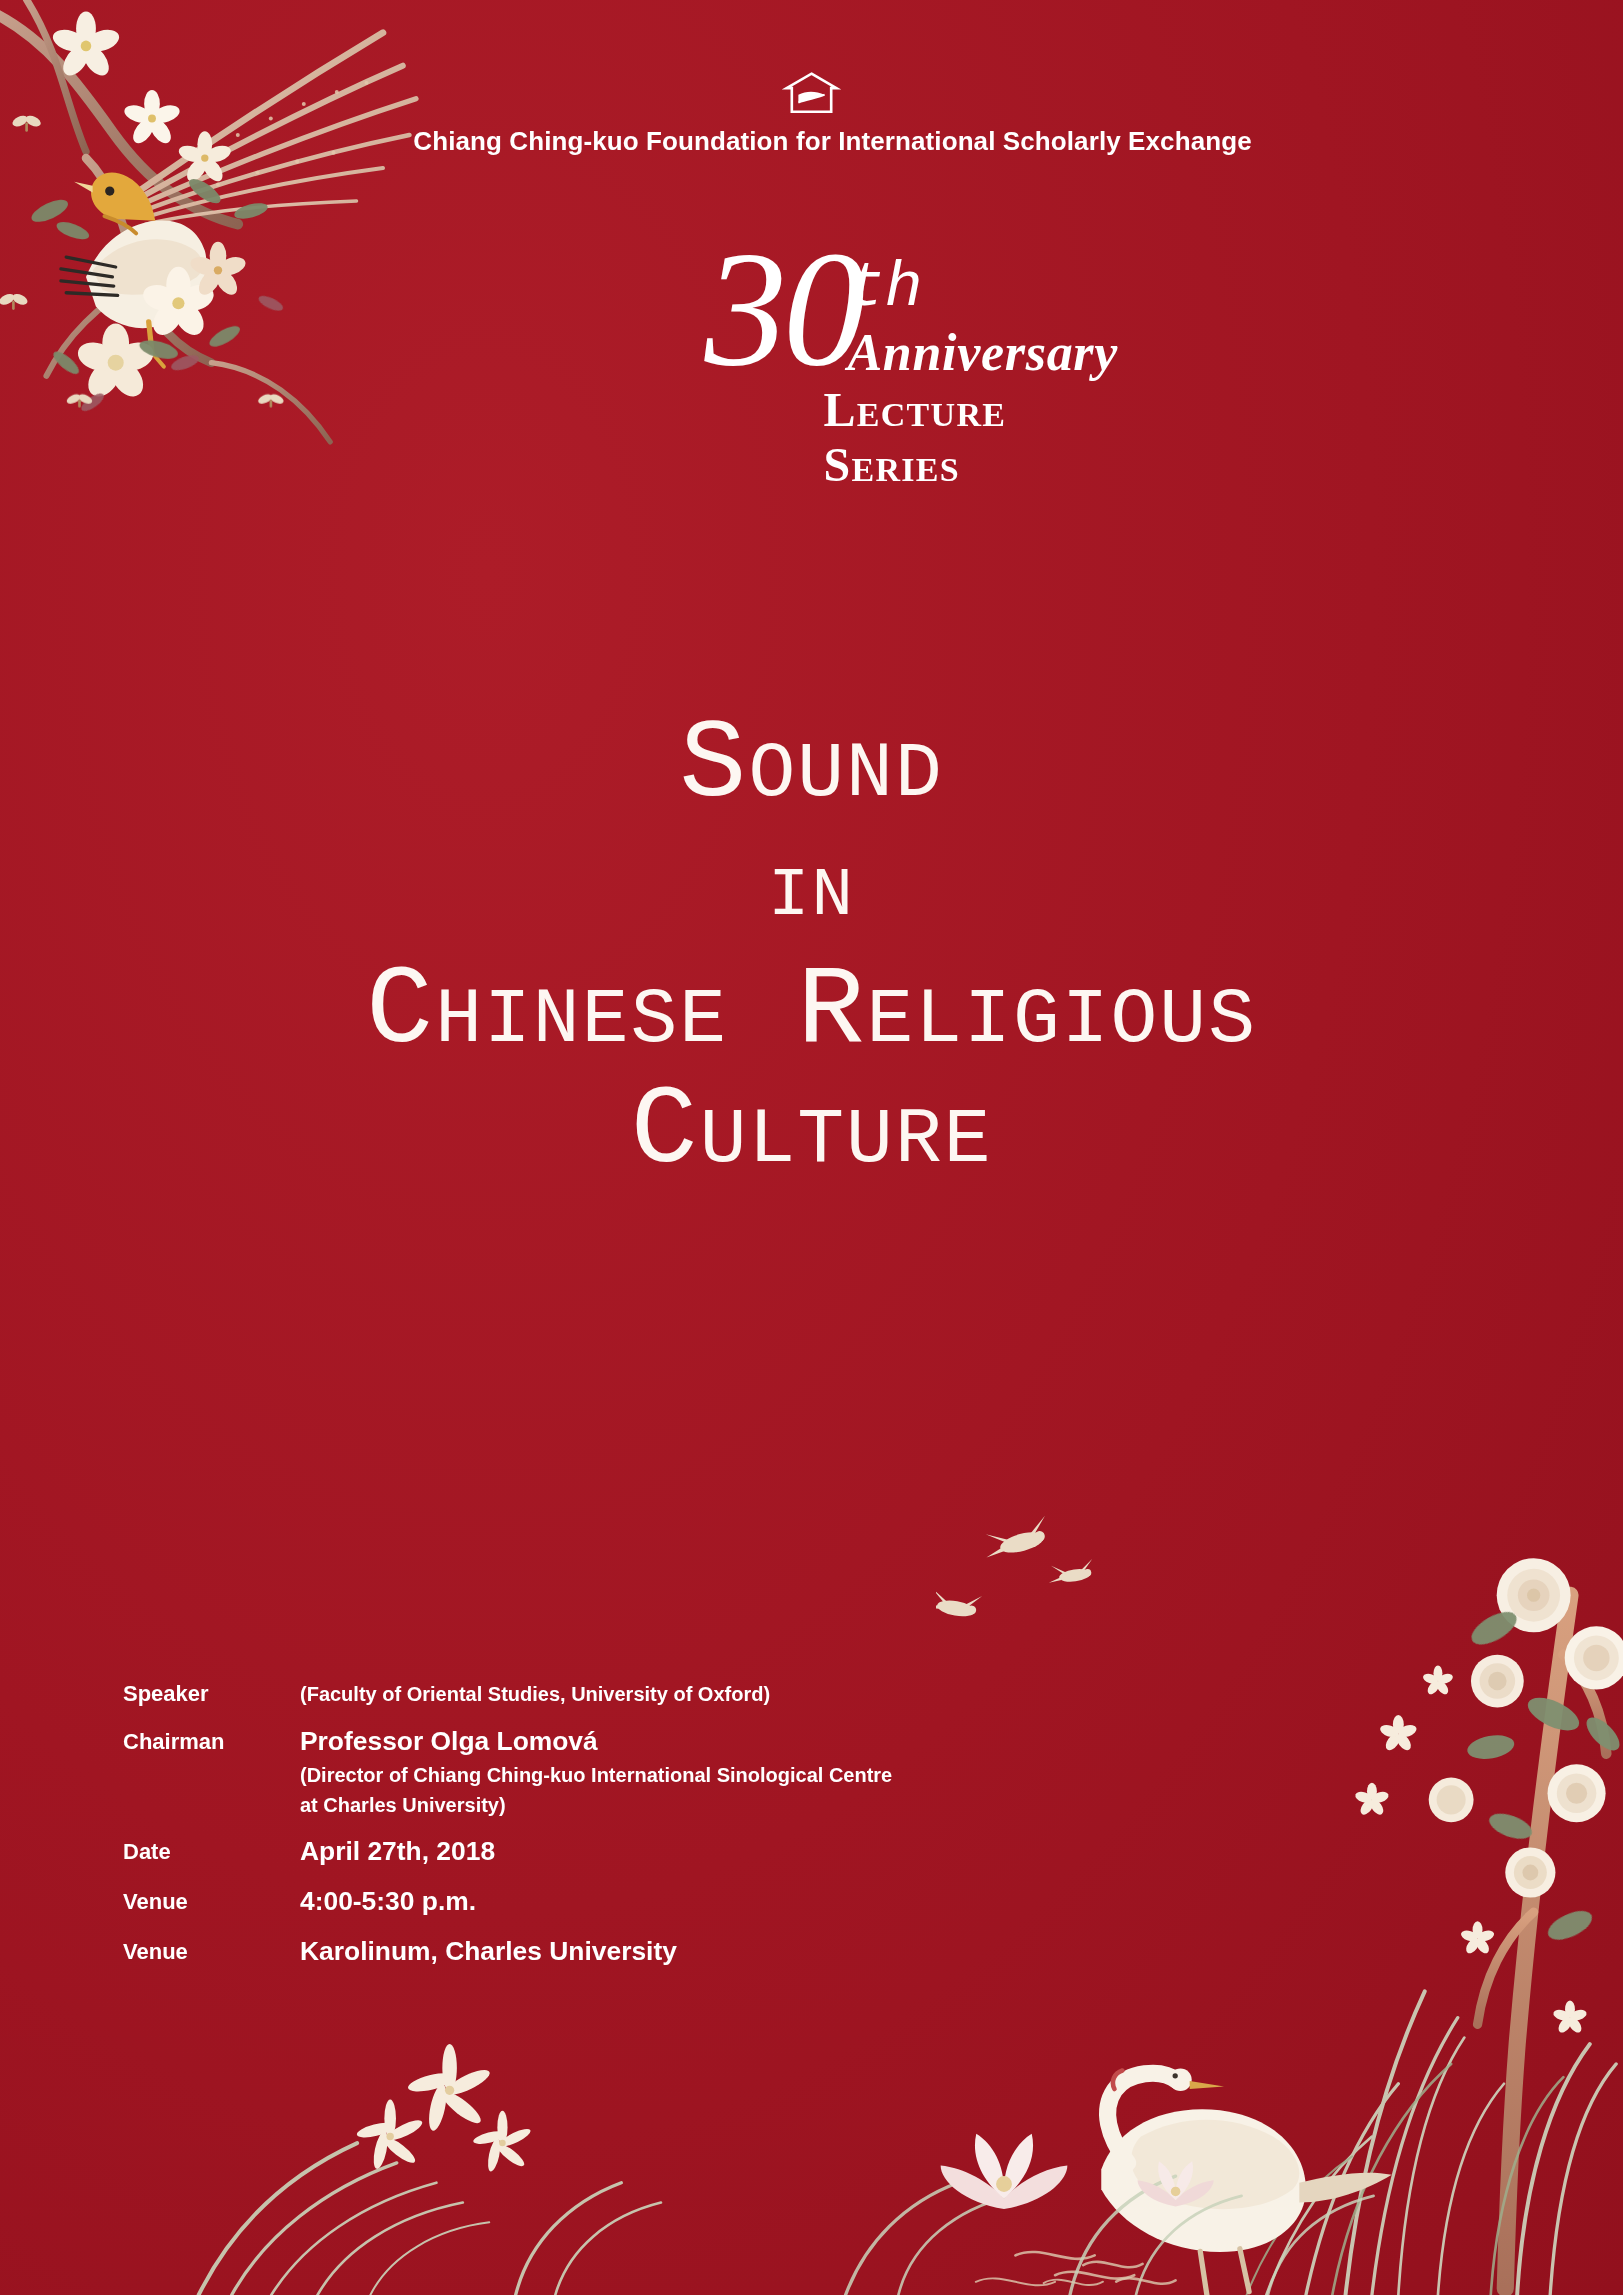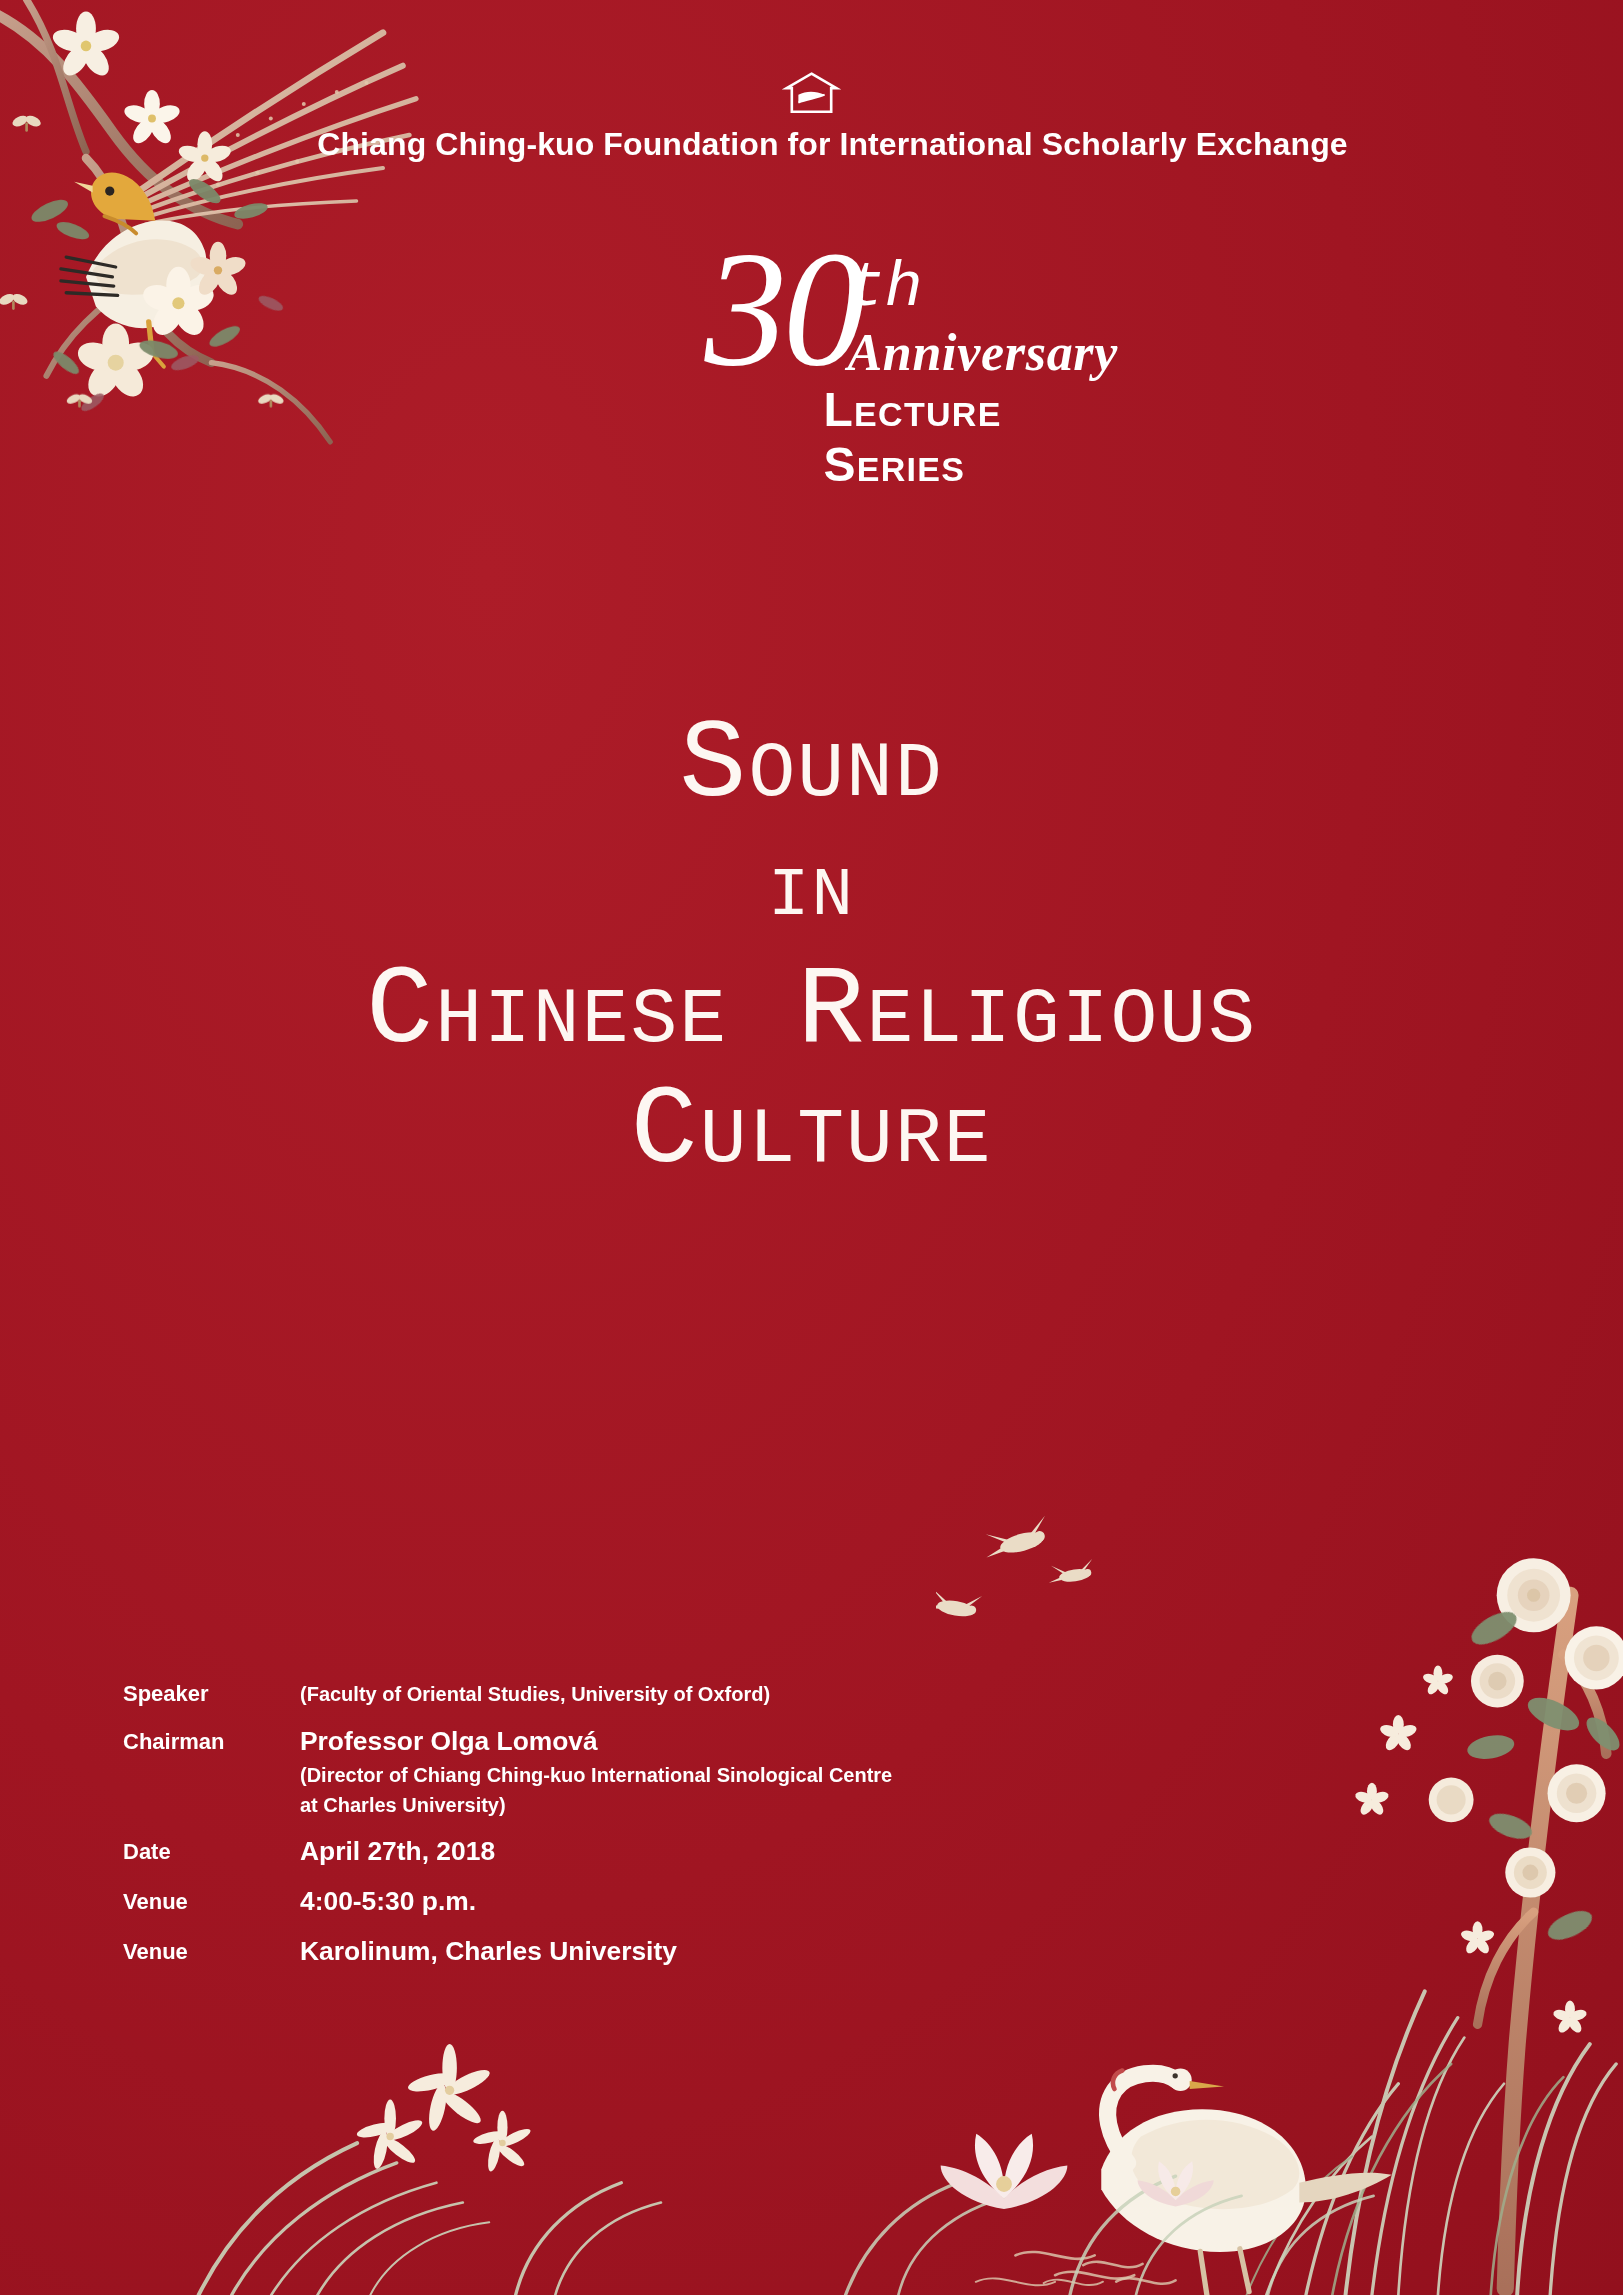--- a/index.html
+++ b/index.html
@@ -28,21 +28,21 @@
     text-align: center;
     z-index: 6;
   }
   .logo-mark {
     display: block;
     margin: 0 auto 9.2px auto;
     width: 63px;
     height: 46px;
   }
   .foundation-name {
-    font-size: 32px;
+    font-size: 26px;
     font-weight: bold;
     letter-spacing: 0.1px;
     color: #ffffff;
     font-family: "Liberation Sans", sans-serif;
     padding-left: 42px;
   }
 
   
   .anniv {
     position: absolute;
@@ -84,21 +84,21 @@
     font-family: "Liberation Serif", serif;
     font-style: italic;
     font-weight: bold;
     font-size: 52px;
     letter-spacing: 0.7px;
   }
   .anniv-series {
     position: absolute;
     left: 123px;
     top: 144px;
-    font-family: Liberation Sans, sans-serif;
+    font-family: Liberation Serif, serif;
     font-size: 48px;
     font-variant: small-caps;
     font-weight: bold;
     letter-spacing: 1.3px;
   }
 
   
   .title-block {
     position: absolute;
     top: 707px;

